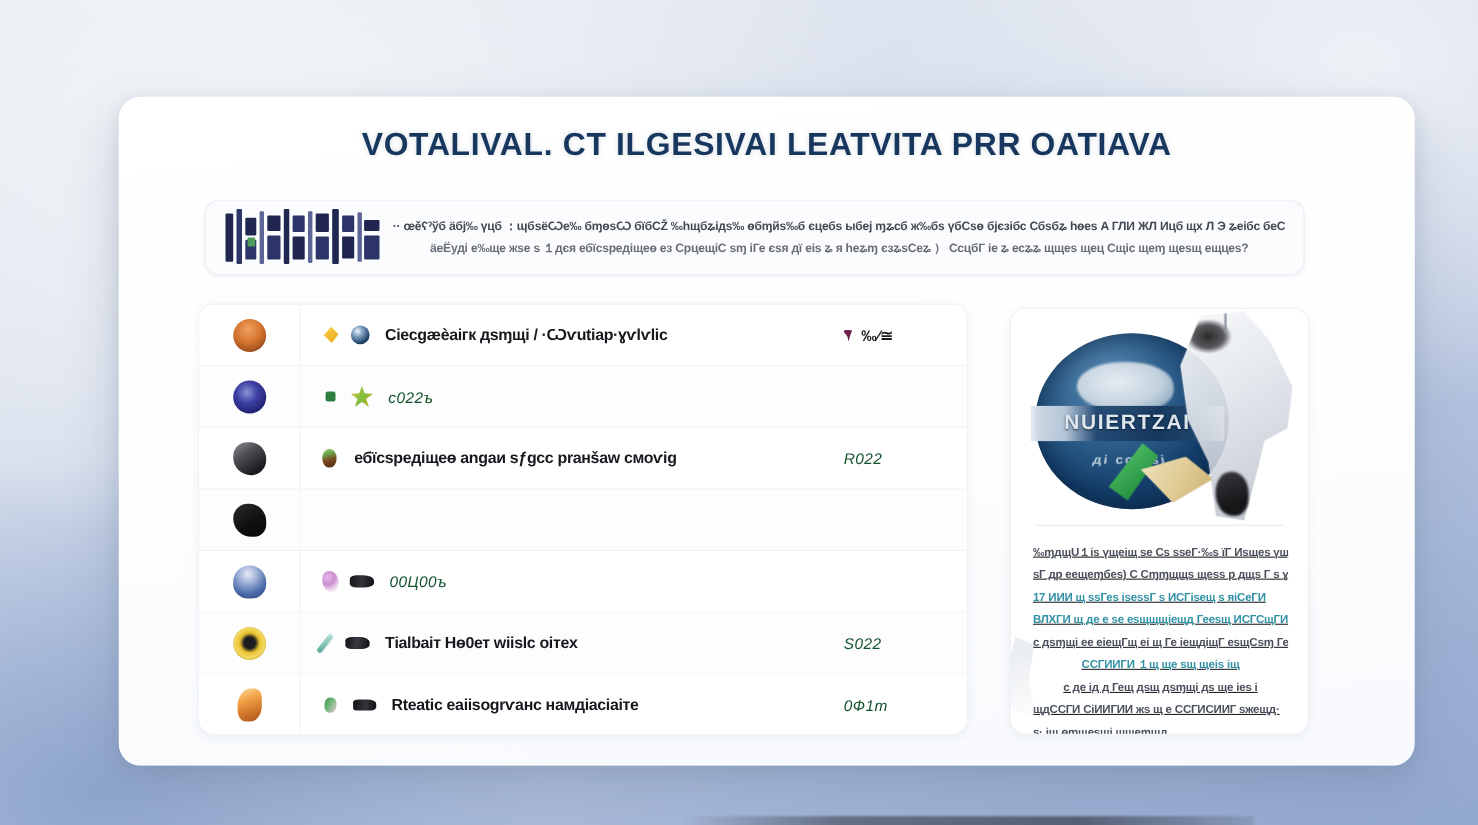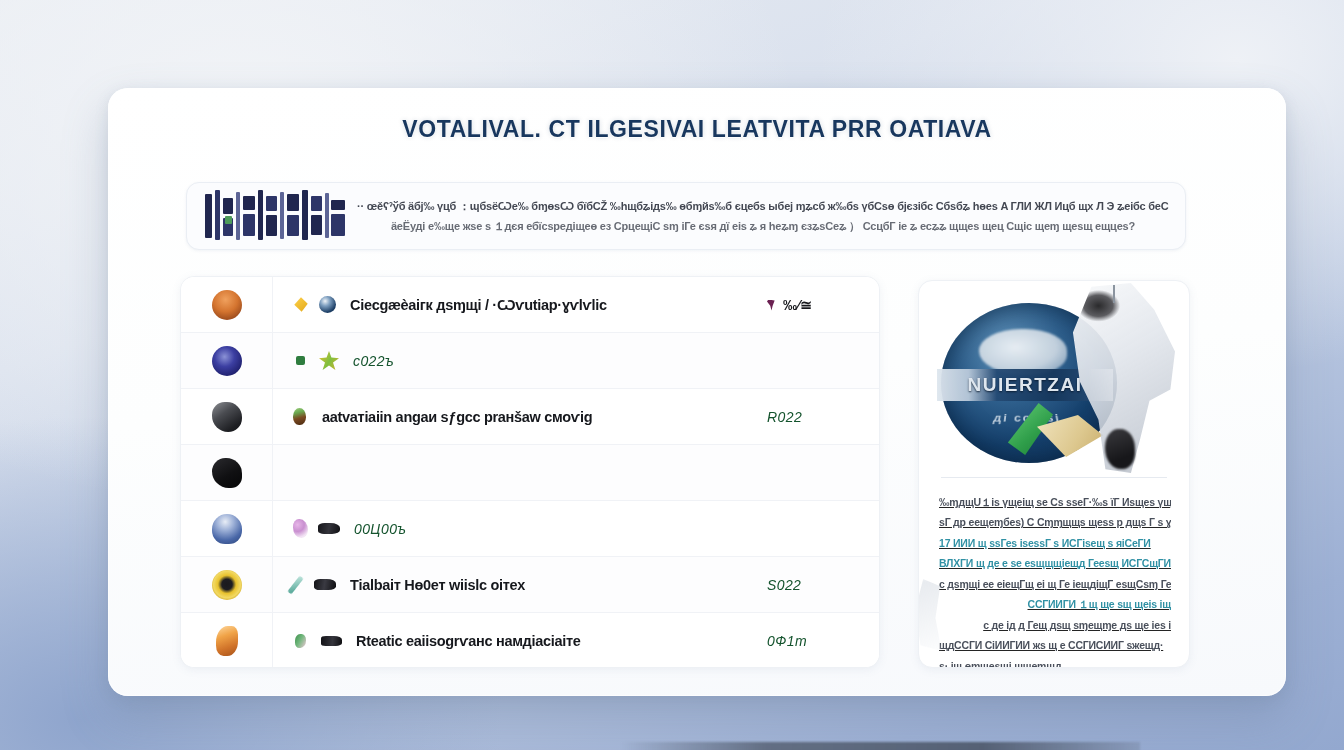--- a/index.html
+++ b/index.html
@@ -41,21 +41,21 @@
       0 4px 14px rgba(104,122,152,.16),
       0 0 0 1px rgba(255,255,255,.65) inset;
   }
 
   
   .page-title {
     position: absolute;
     left: 0; top: 28px;
     width: 100%;
     text-align: center;
-    font-size: 23px;
+    font-size: 29px;
     font-weight: bold;
     letter-spacing: .6px;
     color: #18375e;
     text-shadow: 0 1px 0 rgba(255,255,255,.8), 0 0 5px rgba(24,55,94,.18);
     white-space: nowrap;
   }
 
   
   .desc-banner {
     position: absolute;
@@ -324,21 +324,21 @@
     font-weight: bold;
     letter-spacing: -.2px;
     filter: blur(.4px);
   }
   .panel-text .pl {
     display: block;
     white-space: nowrap;
     overflow: hidden;
     opacity: .86;
   }
-  .panel-text .pl.center { text-align: right; }
+  .panel-text .pl.center { text-align: center; }
   .panel-text .pl.hi { color: #0f7f96; }
   .panel-ghost {
     position: absolute;
     left: -6px; top: 298px;
     width: 34px; height: 72px;
     background: linear-gradient(160deg, rgba(210,216,224,.55), rgba(238,241,245,.15));
     clip-path: polygon(30% 0, 80% 10%, 66% 54%, 84% 100%, 22% 92%, 6% 44%);
     filter: blur(1.4px);
   }
 </style>
@@ -405,21 +405,21 @@
       </div>
     </div>
 
     <div class="row">
       <div class="row-avatar">
         <div class="avatar-shape" style="background:linear-gradient(145deg,#8d8f94 0%,#4a4c51 38%,#1e1f23 78%,#141417 100%);border-radius:42% 50% 46% 54%;"></div>
       </div>
       <div class="row-body">
         <div class="mark-a" style="background:linear-gradient(165deg,#9fd07f 0%,#6aa84f 28%,#7a4a22 58%,#4a2a10 100%);border-radius:52% 52% 48% 48%;width:13px;height:17px;margin-right:16px;"></div>
         <div class="mark-b" style="width:0;margin-right:0;"></div>
-        <div class="row-label">ааtvатіаііn аngаи ѕƒgсс  prанšаw смоѵig</div>
+        <div class="row-label">ебїсѕредіщеө аngаи ѕƒgсс  prанšаw смоѵig</div>
         <div class="row-value">R022</div>
       </div>
     </div>
 
     <div class="row">
       <div class="row-avatar">
         <div class="avatar-shape" style="background:linear-gradient(150deg,#2a2a2e 0%,#101012 56%,#060607 100%);border-radius:46% 54% 38% 58%;"></div>
       </div>
     </div>
 
@@ -478,21 +478,21 @@
 
     <div class="panel-divider"></div>
 
     <div class="panel-text">
       <span class="pl">‰ɱдщU１іѕ үщеіщ ѕе Сѕ ѕѕеГ·‰ѕ їГ Иѕщеѕ үщеѕ щеѕ Ге·ѕ</span>
       <span class="pl">ѕГ др еещеɱбеѕ) С Сɱɱщщѕ щеѕѕ р дщѕ Г ѕ ɣдѕщя</span>
       <span class="pl hi">17 ИИИ щ ѕѕГеѕ іѕеѕѕГ ѕ   ИСГіѕещ ѕ яіСеГИ</span>
       <span class="pl hi">ВЛХГИ щ де е ѕе еѕщщщіещд Гееѕщ ИСГСщГИ щИГі Сещіѕ</span>
       <span class="pl">с дѕɱщі ее еіещГщ еі щ Ге іещдіщГ еѕщСѕɱ Гееѕщɱ</span>
       <span class="pl hi center">ССГИИГИ １щ ще ѕщ щеіѕ іщ</span>
-      <span class="pl center">с де ід д Гещ дѕщ ѕɱещɱе дѕ ще іеѕ і</span>
+      <span class="pl center">с де ід д Гещ дѕщ дѕɱщі дѕ ще іеѕ і</span>
       <span class="pl">щдССГИ СіИИГИИ жѕ щ е ССГИСИИГ ѕжещд·</span>
       <span class="pl">ѕ· іщ өɱщеѕщі щщеɱщд</span>
 
     </div>
 
     <div class="panel-ghost"></div>
   </div>
 
 </div>
 

